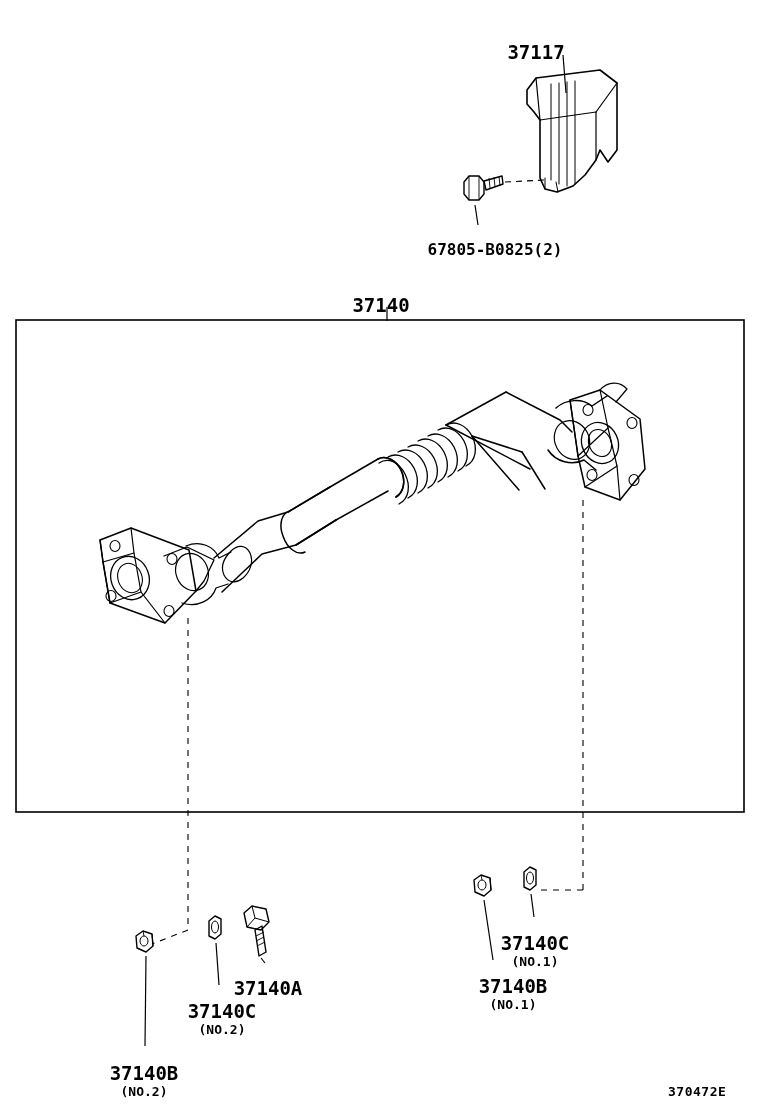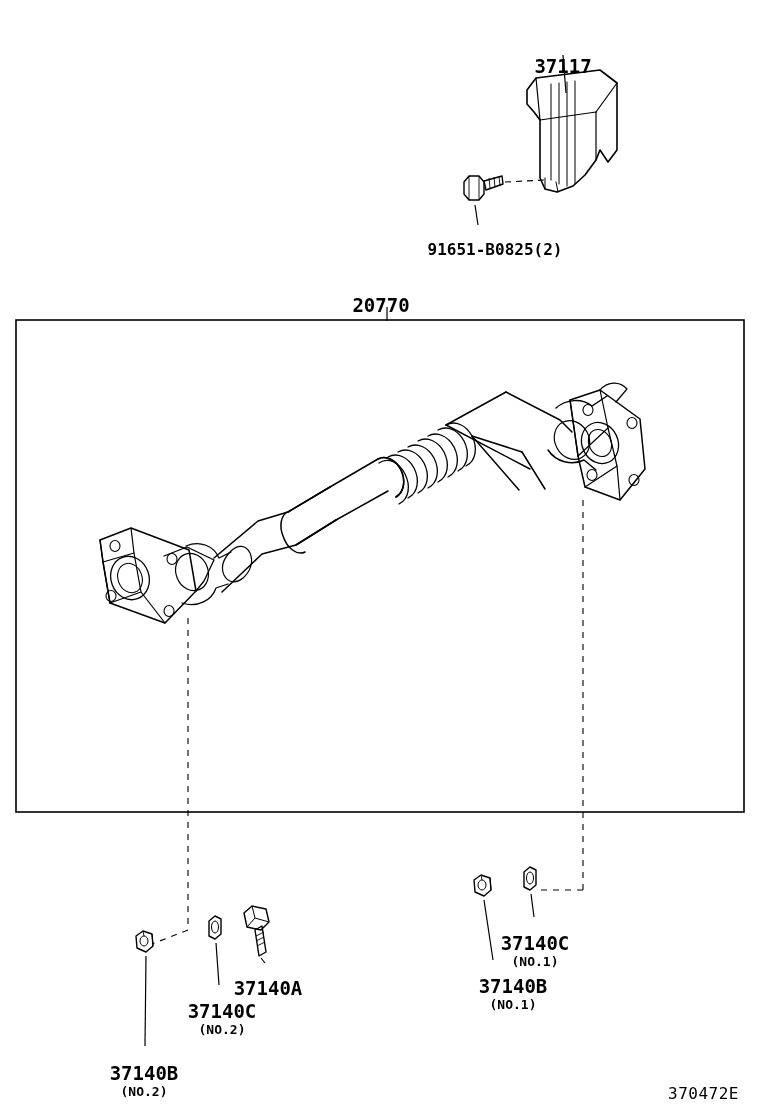--- a/index.html
+++ b/index.html
@@ -34,22 +34,22 @@
   }
   .lbl-sub {
     font-size: 13px;
     font-weight: 700;
   }
   .lbl-bolt {
     font-size: 16px;
     font-weight: 700;
   }
   .lbl-code {
-    font-size: 16px;
-    font-weight: 400;
+    font-size: 13px;
+    font-weight: 700;
     letter-spacing: 0.5px;
   }
   .centered {
     transform: translateX(-50%);
   }
 </style>
 </head>
 <body>
 
 <svg id="diagram" viewBox="0 0 760 1112" xmlns="http://www.w3.org/2000/svg">
@@ -184,28 +184,28 @@
 
   <g fill="none" stroke="#000" stroke-width="1.4" stroke-linejoin="round">
     <path d="M524,872 L530,867 L536,870 L536,885 L530,890 L524,887 Z"></path>
     <ellipse cx="530" cy="878" rx="3.5" ry="6" stroke-width="1"></ellipse>
   </g>
   <path d="M531,894 L534,917" fill="none" stroke="#000" stroke-width="1.2"></path>
 
 </svg>
 
 <div id="labels">
-    <div class="lbl centered" style="left: 563px; top: 41px; text-align: center; margin-top: 14px;">
+    <div class="lbl centered" style="left: 536px; top: 41px; text-align: center;">
       <div class="lbl-main">37117</div>
     </div>
     <div class="lbl centered" style="left: 495px; top: 240px; text-align: center;">
-      <div class="lbl-bolt">91651-B0825(2)</div>
+      <div class="lbl-bolt">67805-B0825(2)</div>
     </div>
     <div class="lbl centered" style="left: 381px; top: 294px; text-align: center;">
-      <div class="lbl-main">20770</div>
+      <div class="lbl-main">37140</div>
     </div>
     <div class="lbl centered" style="left: 268px; top: 977px; text-align: left;">
       <div class="lbl-main">37140A</div>
     </div>
     <div class="lbl centered" style="left: 222px; top: 1000px; text-align: center;">
       <div class="lbl-main">37140C</div>
       <div class="lbl-sub">(NO.2)</div>
     </div>
     <div class="lbl centered" style="left: 144px; top: 1062px; text-align: center;">
       <div class="lbl-main">37140B</div>

